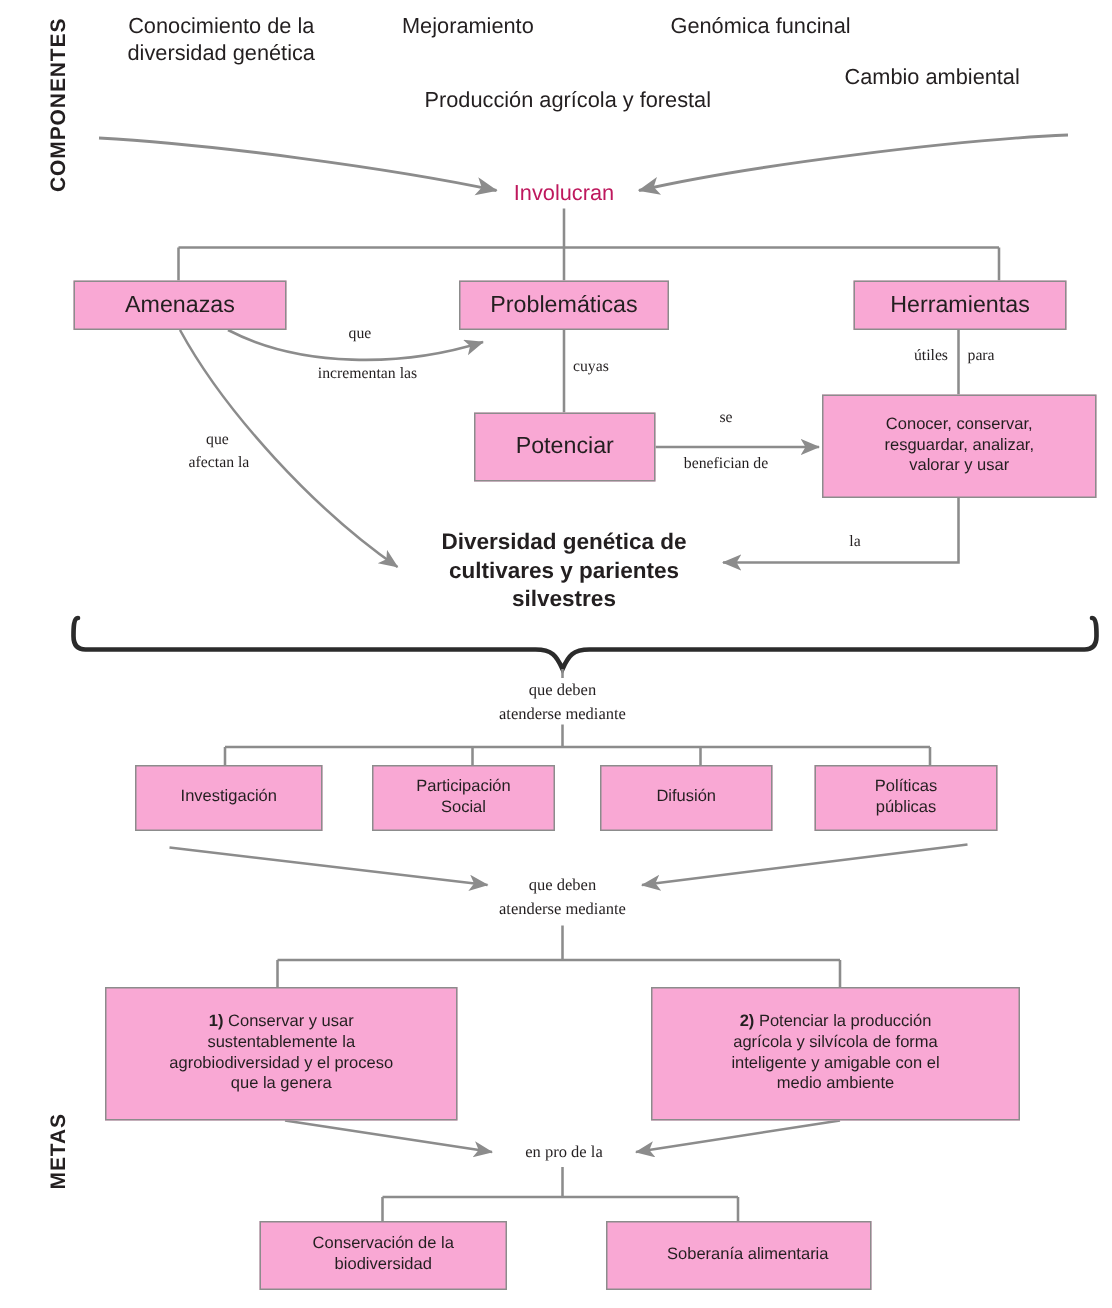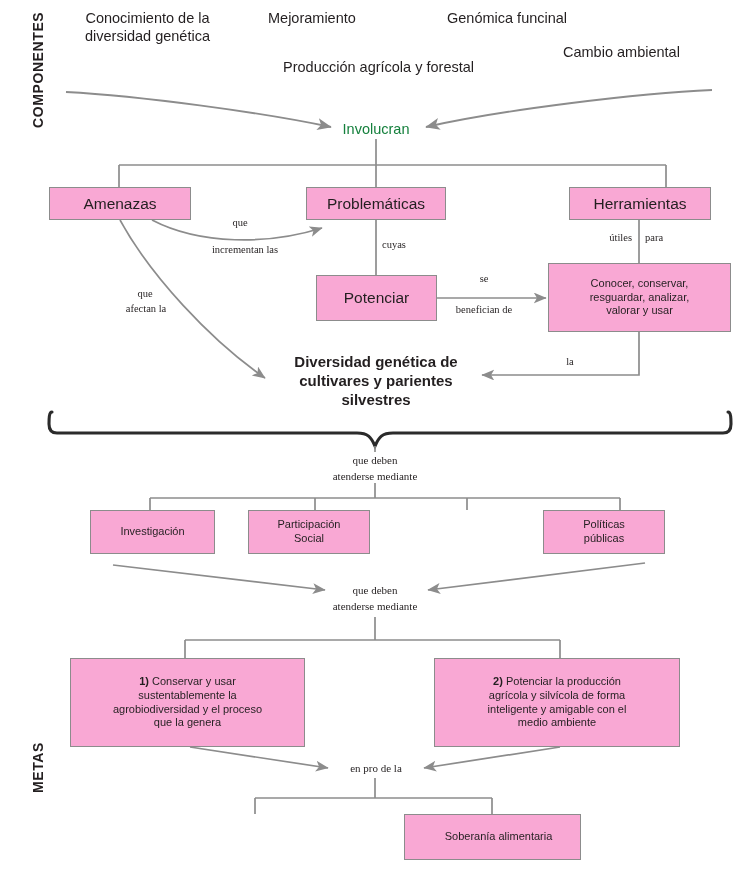--- a/index.html
+++ b/index.html
@@ -19,21 +19,21 @@
   svg.layer {
     position: absolute;
     left: 0; top: 0;
     width: 741px; height: 872px;
     pointer-events: none;
   }
 
   .lbl {
     position: absolute;
     line-height: 1.22;
-    color: #15803d;
+    color: #be185d;
     white-space: pre;
   }
 
   
   .comp {
     font-size: 14.5px;
     font-family: "Liberation Sans", sans-serif;
     color: #231f20;
   }
   .comp.ctr { text-align: center; }
@@ -234,20 +234,23 @@
 
   <div class="box mid" style="left:90px; top:510px; width:125px; height:44px;">
     <span class="inner">Investigación</span>
   </div>
 
   <div class="box mid" style="left:248px; top:510px; width:122px; height:44px; white-space:pre-line;">
     <span class="inner">Participación
 Social</span>
   </div>
 
+  <div class="box mid" style="left:400px; top:510px; width:115px; height:44px;">
+    <span class="inner">Difusión</span>
+  </div>
 
   <div class="box mid" style="left:543px; top:510px; width:122px; height:44px; white-space:pre-line;">
     <span class="inner">Políticas
 públicas</span>
   </div>
 
   <div class="rel mid" style="left:335px; top:583px; width:80px;">que deben</div>
   <div class="rel mid" style="left:300px; top:599px; width:150px;">atenderse mediante</div>
 
   <div class="box mid" style="left:70px; top:658px; width:235px; height:89px;">
@@ -259,18 +262,22 @@
 
   <div class="box mid" style="left:434px; top:658px; width:246px; height:89px;">
     <span class="inner" style="white-space:pre-line;"><span class="b">2)</span><span> Potenciar la producción
 agrícola y silvícola de forma
 inteligente y amigable con el
 medio ambiente</span></span>
   </div>
 
   <div class="rel mid" style="left:333px; top:761px; width:86px;">en pro de la</div>
 
+  <div class="box mid" style="left:173px; top:814px; width:165px; height:46px; white-space:pre-line;">
+    <span class="inner">Conservación de la
+biodiversidad</span>
+  </div>
 
   <div class="box mid" style="left:404px; top:814px; width:177px; height:46px;padding-left:12px;">
     <span class="inner">Soberanía alimentaria</span>
   </div>
 
 </div>
 
 </body></html>

